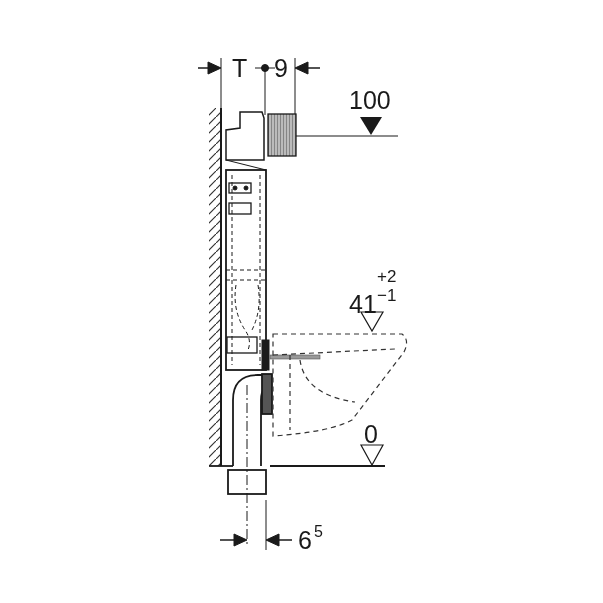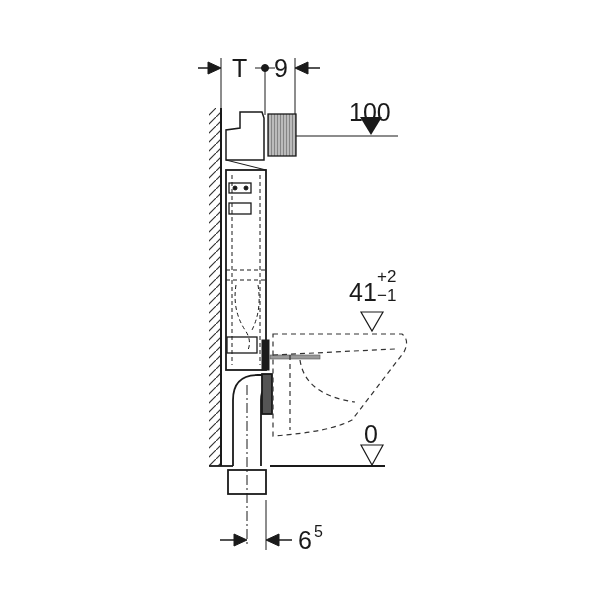--- a/index.html
+++ b/index.html
@@ -99,22 +99,22 @@
     <polygon points="247,540 234,534 234,546"></polygon>
     <line x1="220" y1="540" x2="234" y2="540" stroke-width="1.5"></line>
     <polygon points="266,540 279,534 279,546"></polygon>
     <line x1="279" y1="540" x2="292" y2="540" stroke-width="1.5"></line>
   </g>
 </svg>
 
 <div class="lbl big" style="left:232px;top:56px;">T</div>
 <div class="lbl big" style="left:274px;top:56px;">9</div>
 
-<div class="lbl big" style="left:349px;top:100px;">100</div>
+<div class="lbl big" style="left:349px;top:88px;">100</div>
 
-<div class="lbl big" style="left:349px;top:280px;">41</div>
+<div class="lbl big" style="left:349px;top:292px;">41</div>
 <div class="lbl sup" style="left:377px;top:268px;font-size:17px;">+2</div>
 <div class="lbl sup" style="left:377px;top:287px;font-size:17px;">−1</div>
 
 <div class="lbl big" style="left:364px;top:422px;">0</div>
 
 <div class="lbl big" style="left:298px;top:528px;">6</div>
 <div class="lbl sup" style="left:314px;top:524px;">5</div>
 
 </body></html>

